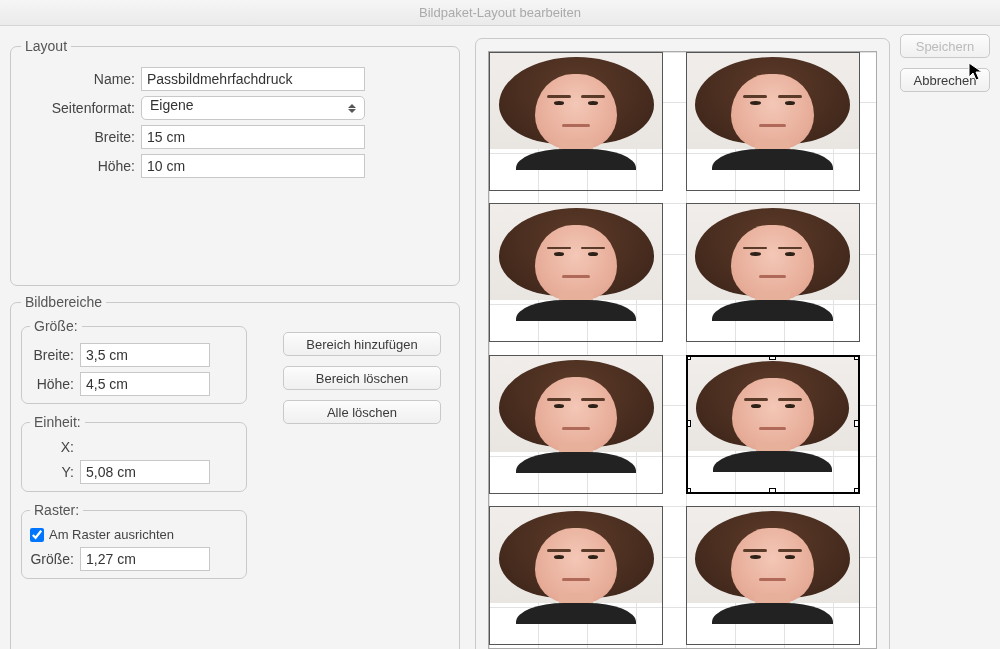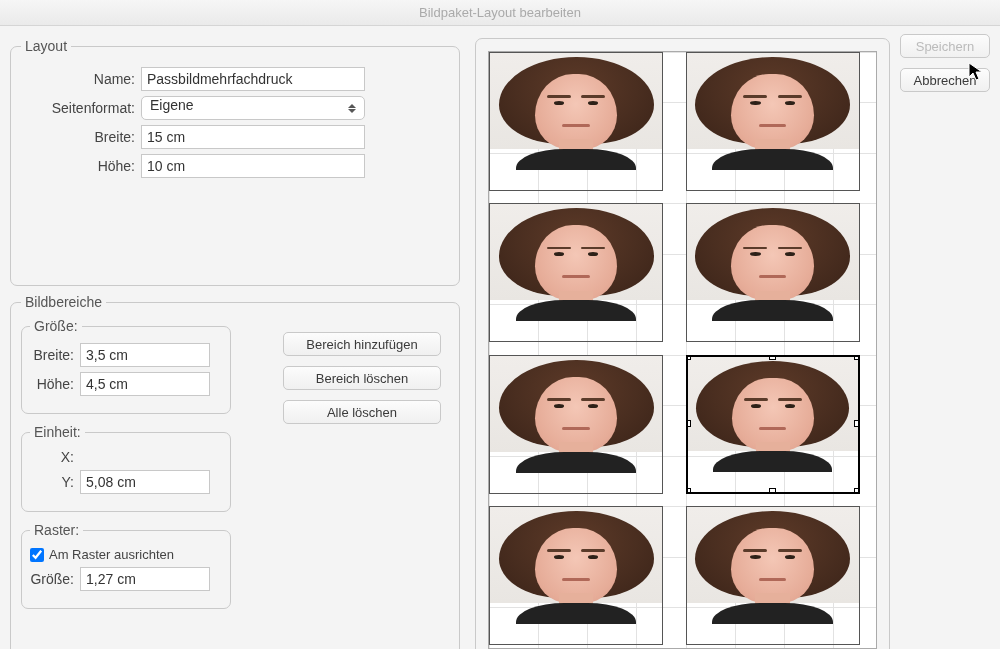--- a/index.html
+++ b/index.html
@@ -107,23 +107,23 @@
   }
   
   #fs-layout { left: 10px; top: 12px; width: 450px; height: 248px; }
   #fs-layout .rowlabel { width: 120px; }
   #fs-layout input.textfield, #fs-layout .select { width: 224px; }
   
   #fs-bild { left: 10px; top: 268px; width: 450px; height: 368px; }
   
   #fs-groesse, #fs-position, #fs-raster {
     position: relative;
-    width: 210px;
+    width: 226px;
     margin: 0 0 10px 0;
-    padding: 4px 8px 12px 8px;
+    padding: 4px 8px 2px 8px;
   }
   #fs-groesse .rowlabel,
   #fs-position .rowlabel,
   #fs-raster .rowlabel { width: 50px; }
   #fs-groesse input.textfield,
   #fs-position input.textfield,
   #fs-raster input.textfield { width: 130px; }
   .bild-actions {
     position: absolute;
     left: 272px;

